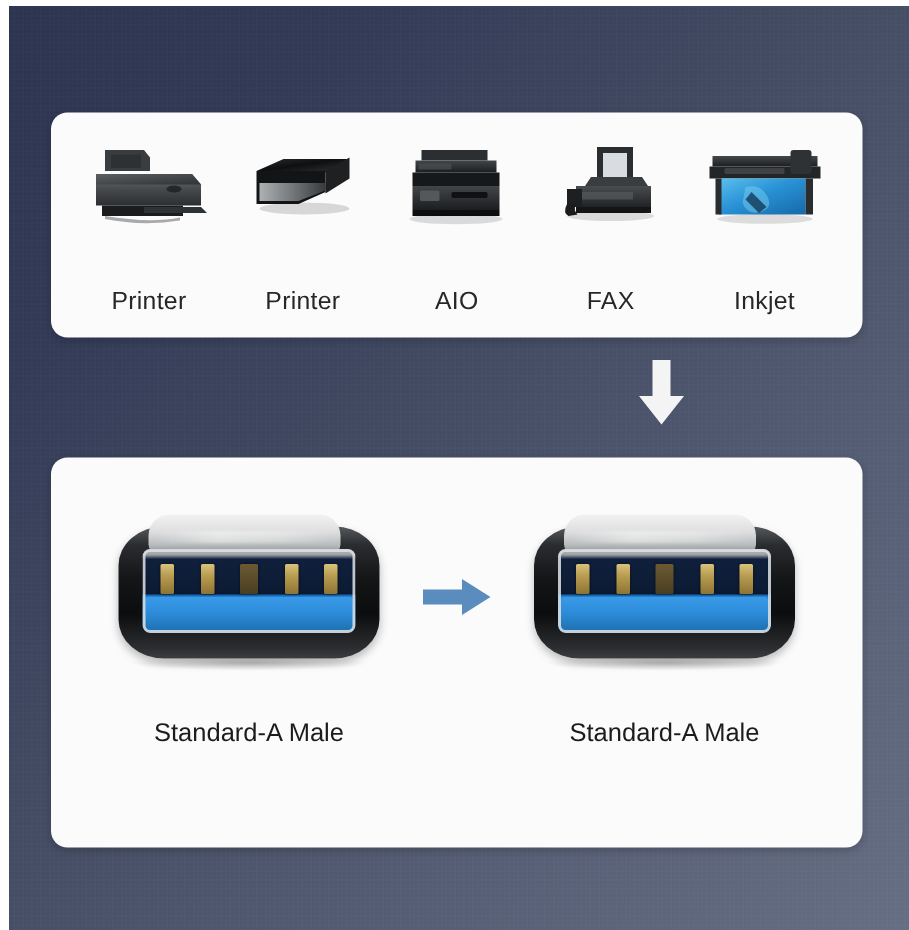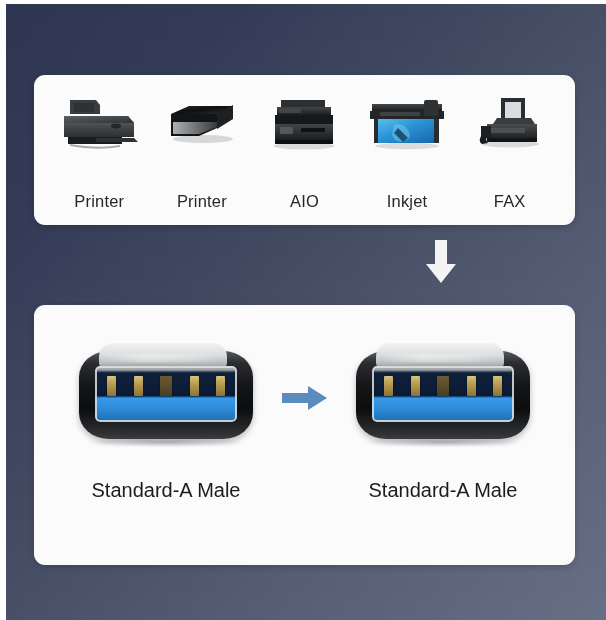--- a/index.html
+++ b/index.html
@@ -114,21 +114,21 @@
     justify-content: center;
   }
   .conn-group {
     width: 215px;
     display: flex;
     flex-direction: column;
     align-items: center;
   }
   .conn-label {
     margin-top: 36px;
-    font-size: 20px;
+    font-size: 17px;
     color: #1c1c1c;
     white-space: nowrap;
   }
   #mid-arrow-wrap {
     width: 62px;
     display: flex;
     align-items: center;
     justify-content: center;
     padding-top: 46px;
   }
@@ -304,20 +304,43 @@
               <path d="M18 17 h22 v4 H18 z" fill="#4c4f52" opacity="0.7"></path>
               <path d="M14 23 h58 v9 H14 z" fill="#16181a"></path>
               <path d="M14 32 h58 v16 H14 z" fill="url(#ag1)"></path>
               <rect x="19" y="35" width="13" height="7" rx="1" fill="#55585b"></rect>
               <rect x="40" y="36" width="24" height="4" rx="1" fill="#0f1112"></rect>
               <path d="M14 48 h58 v4 H14 z" fill="#0d0e10"></path>
               <ellipse cx="43" cy="54" rx="31" ry="3.5" fill="#000" opacity="0.13"></ellipse>
             </svg>
           </div>
           <div class="device-label">AIO</div>
+        </div>
+
+        <div class="device">
+          <div class="device-art">
+            <svg width="86" height="60" viewBox="0 0 86 60" aria-hidden="true">
+              <defs>
+                <linearGradient id="fg1" x1="0" y1="0" x2="0" y2="1">
+                  <stop offset="0" stop-color="#4a4d50"></stop>
+                    <stop offset="1" stop-color="#202224"></stop>
+                </linearGradient>
+              </defs>
+              <path d="M34 6 h24 v22 H34 z" fill="#2b2e30"></path>
+              <path d="M38 10 h16 v16 H38 z" fill="#d9dce0"></path>
+              <path d="M30 26 h34 l4 6 H26 z" fill="#3a3d40"></path>
+              <path d="M20 32 h50 v14 H20 z" fill="url(#fg1)"></path>
+              <path d="M24 36 h34 v5 H24 z" fill="#54585b" opacity="0.75"></path>
+              <path d="M20 46 h50 v4 H20 z" fill="#141517"></path>
+              <path d="M14 34 h10 v12 h-10 z" rx="2" fill="#1d1f21"></path>
+              <path d="M14 44 q-3 6 1 8 l6 -1 q-3 -3 -1 -7 z" fill="#1a1c1e"></path>
+              <ellipse cx="43" cy="52" rx="29" ry="3.4" fill="#000" opacity="0.13"></ellipse>
+            </svg>
+          </div>
+          <div class="device-label">FAX</div>
         </div>
 
         <div class="device">
           <div class="device-art">
             <svg width="86" height="60" viewBox="0 0 86 60" aria-hidden="true">
               <defs>
                 <linearGradient id="ig1" x1="0" y1="0" x2="0" y2="1">
                   <stop offset="0" stop-color="#45484b"></stop>
                     <stop offset="1" stop-color="#1c1e20"></stop>
                 </linearGradient>
@@ -335,43 +358,20 @@
               <path d="M30 33 q9 -3 14 5 q5 8 -3 11 q-10 3 -13 -6 z" fill="#7fd3f2" opacity="0.45"></path>
               <path d="M34 36 l10 10 l-5 4 l-9 -9 z" fill="#133a57" opacity="0.8"></path>
               <rect x="70" y="27" width="5" height="24" fill="#2a2d2f"></rect>
               <rect x="10" y="27" width="4" height="24" fill="#2a2d2f"></rect>
               <ellipse cx="43" cy="54" rx="32" ry="3.2" fill="#000" opacity="0.12"></ellipse>
             </svg>
           </div>
           <div class="device-label">Inkjet</div>
         </div>
 
-        <div class="device">
-          <div class="device-art">
-            <svg width="86" height="60" viewBox="0 0 86 60" aria-hidden="true">
-              <defs>
-                <linearGradient id="fg1" x1="0" y1="0" x2="0" y2="1">
-                  <stop offset="0" stop-color="#4a4d50"></stop>
-                    <stop offset="1" stop-color="#202224"></stop>
-                </linearGradient>
-              </defs>
-              <path d="M34 6 h24 v22 H34 z" fill="#2b2e30"></path>
-              <path d="M38 10 h16 v16 H38 z" fill="#d9dce0"></path>
-              <path d="M30 26 h34 l4 6 H26 z" fill="#3a3d40"></path>
-              <path d="M20 32 h50 v14 H20 z" fill="url(#fg1)"></path>
-              <path d="M24 36 h34 v5 H24 z" fill="#54585b" opacity="0.75"></path>
-              <path d="M20 46 h50 v4 H20 z" fill="#141517"></path>
-              <path d="M14 34 h10 v12 h-10 z" rx="2" fill="#1d1f21"></path>
-              <path d="M14 44 q-3 6 1 8 l6 -1 q-3 -3 -1 -7 z" fill="#1a1c1e"></path>
-              <ellipse cx="43" cy="52" rx="29" ry="3.4" fill="#000" opacity="0.13"></ellipse>
-            </svg>
-          </div>
-          <div class="device-label">FAX</div>
-        </div>
-
       </div>
     </div>
 
     <div id="down-arrow">
       <svg width="36" height="44" viewBox="0 0 36 44" aria-hidden="true">
         <path d="M12 0 h12 v24 h9 L18 43 L3 24 h9 z" fill="#f4f4f4"></path>
       </svg>
     </div>
 
     <div class="card" id="connectors-card">

